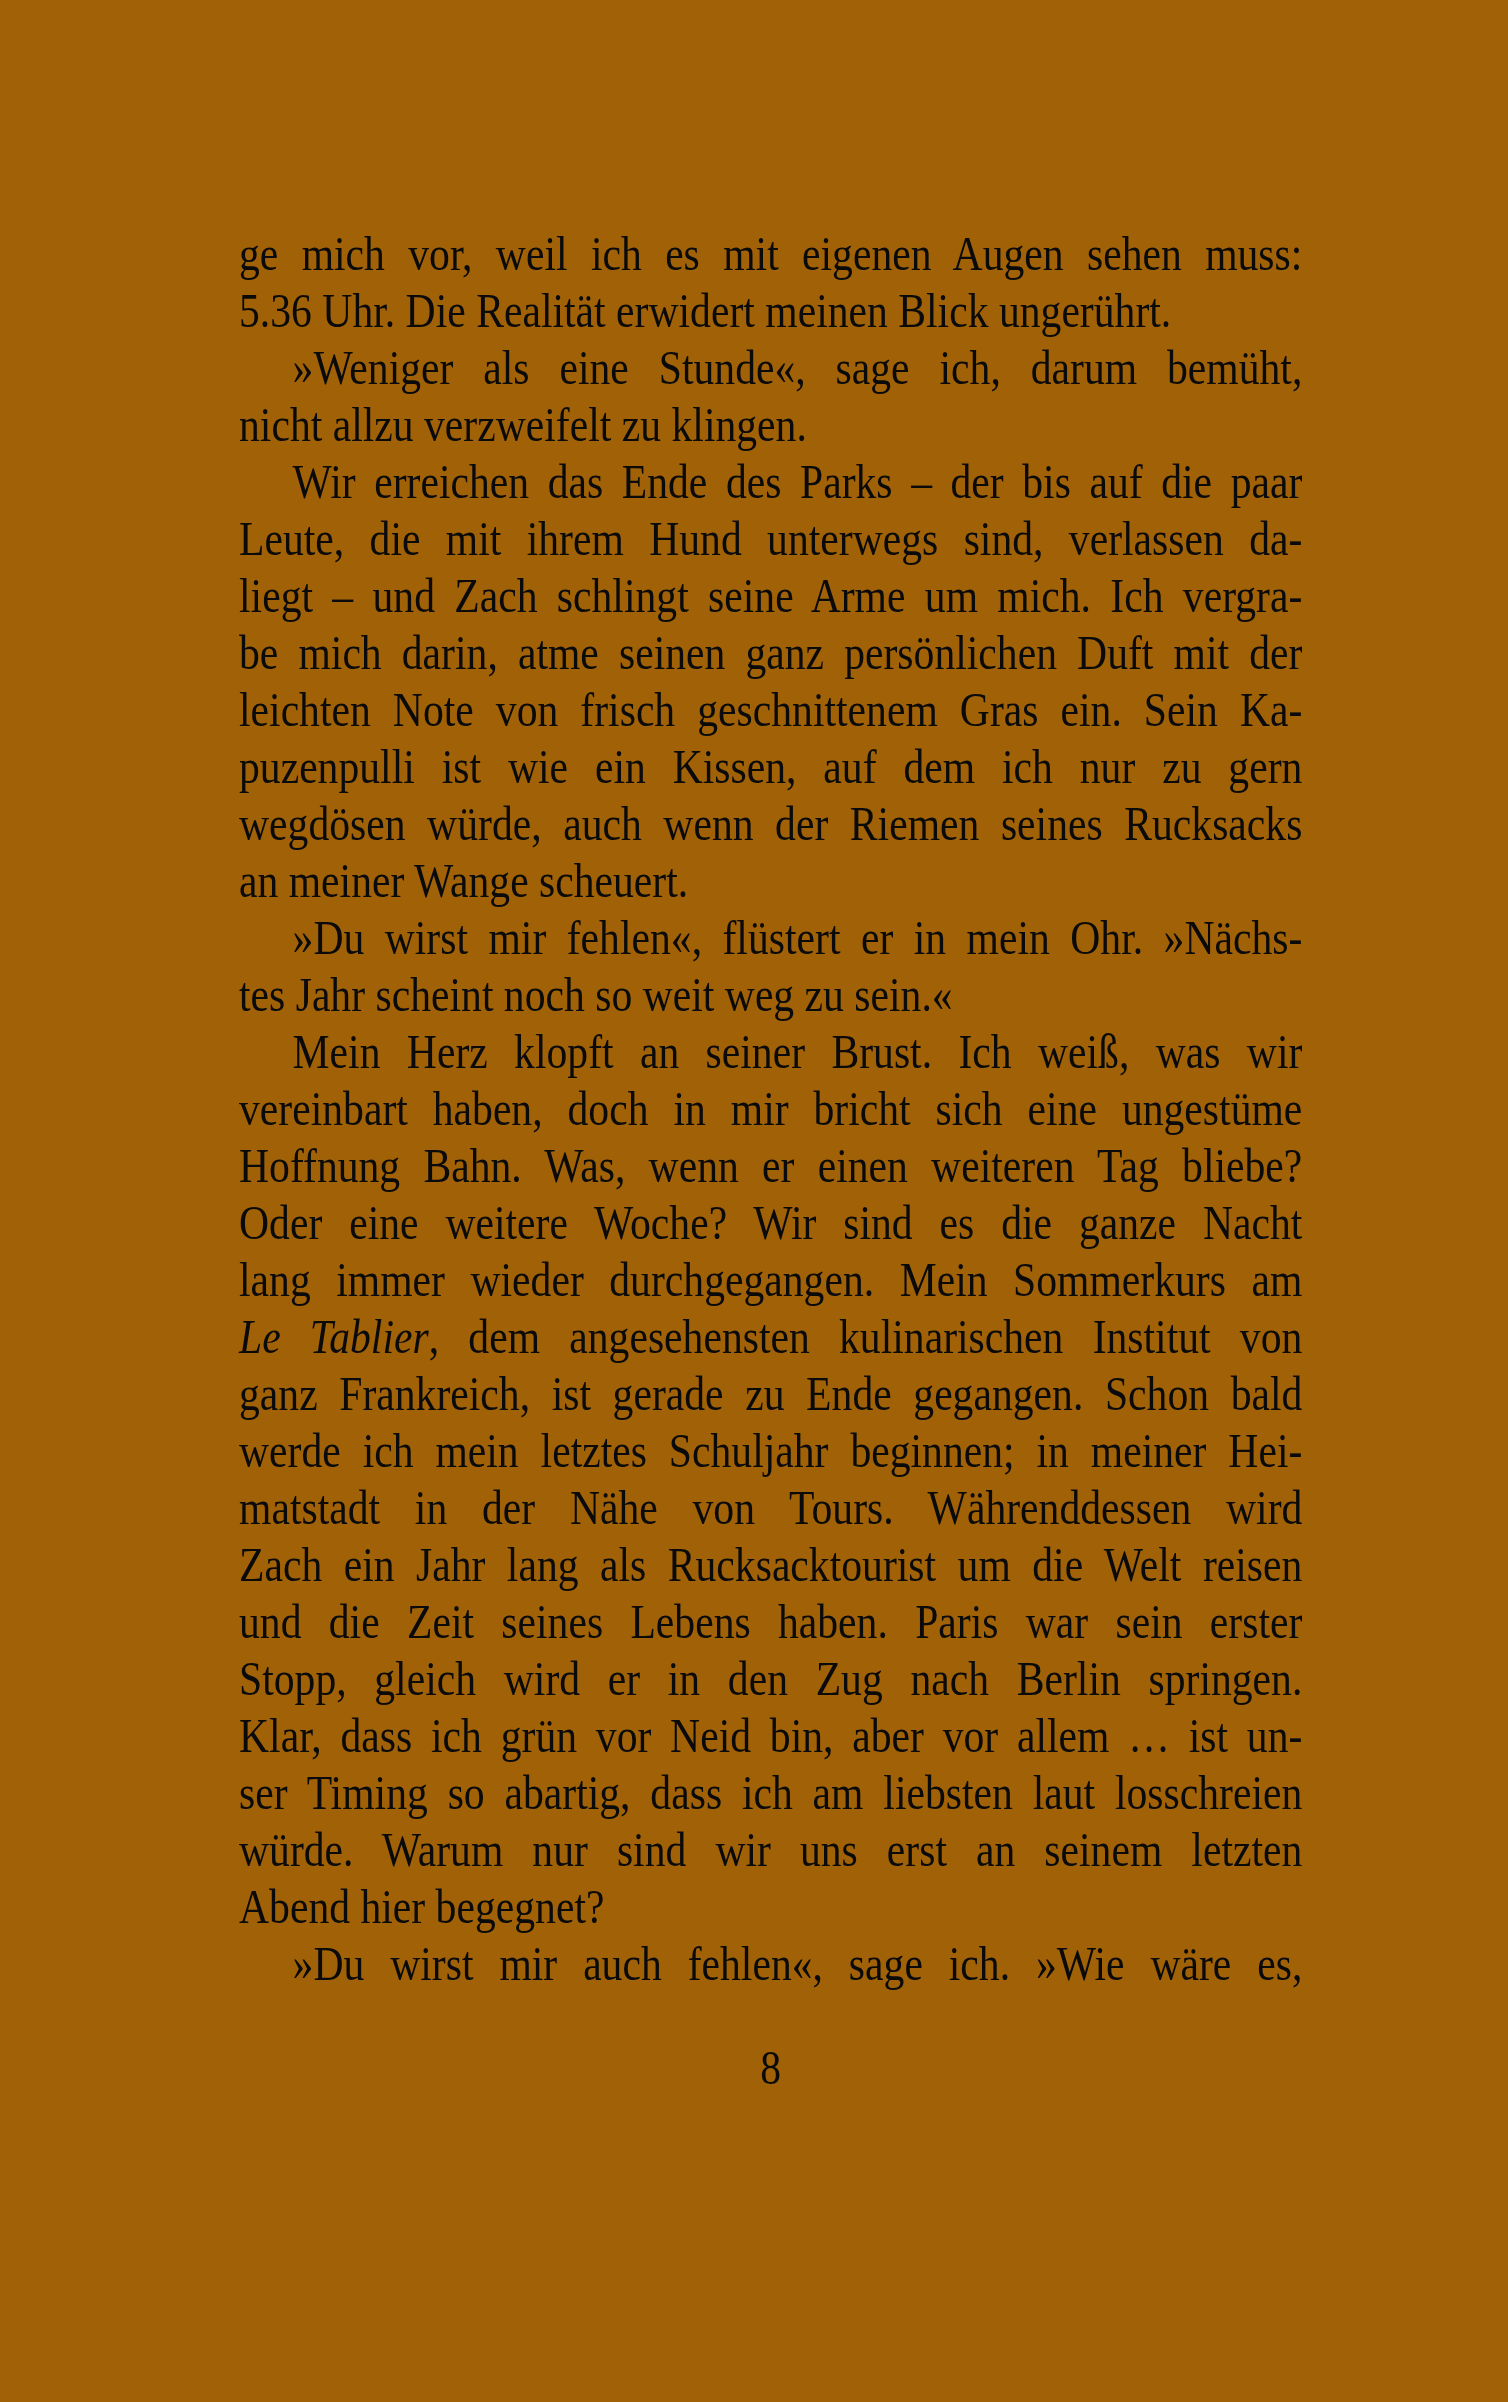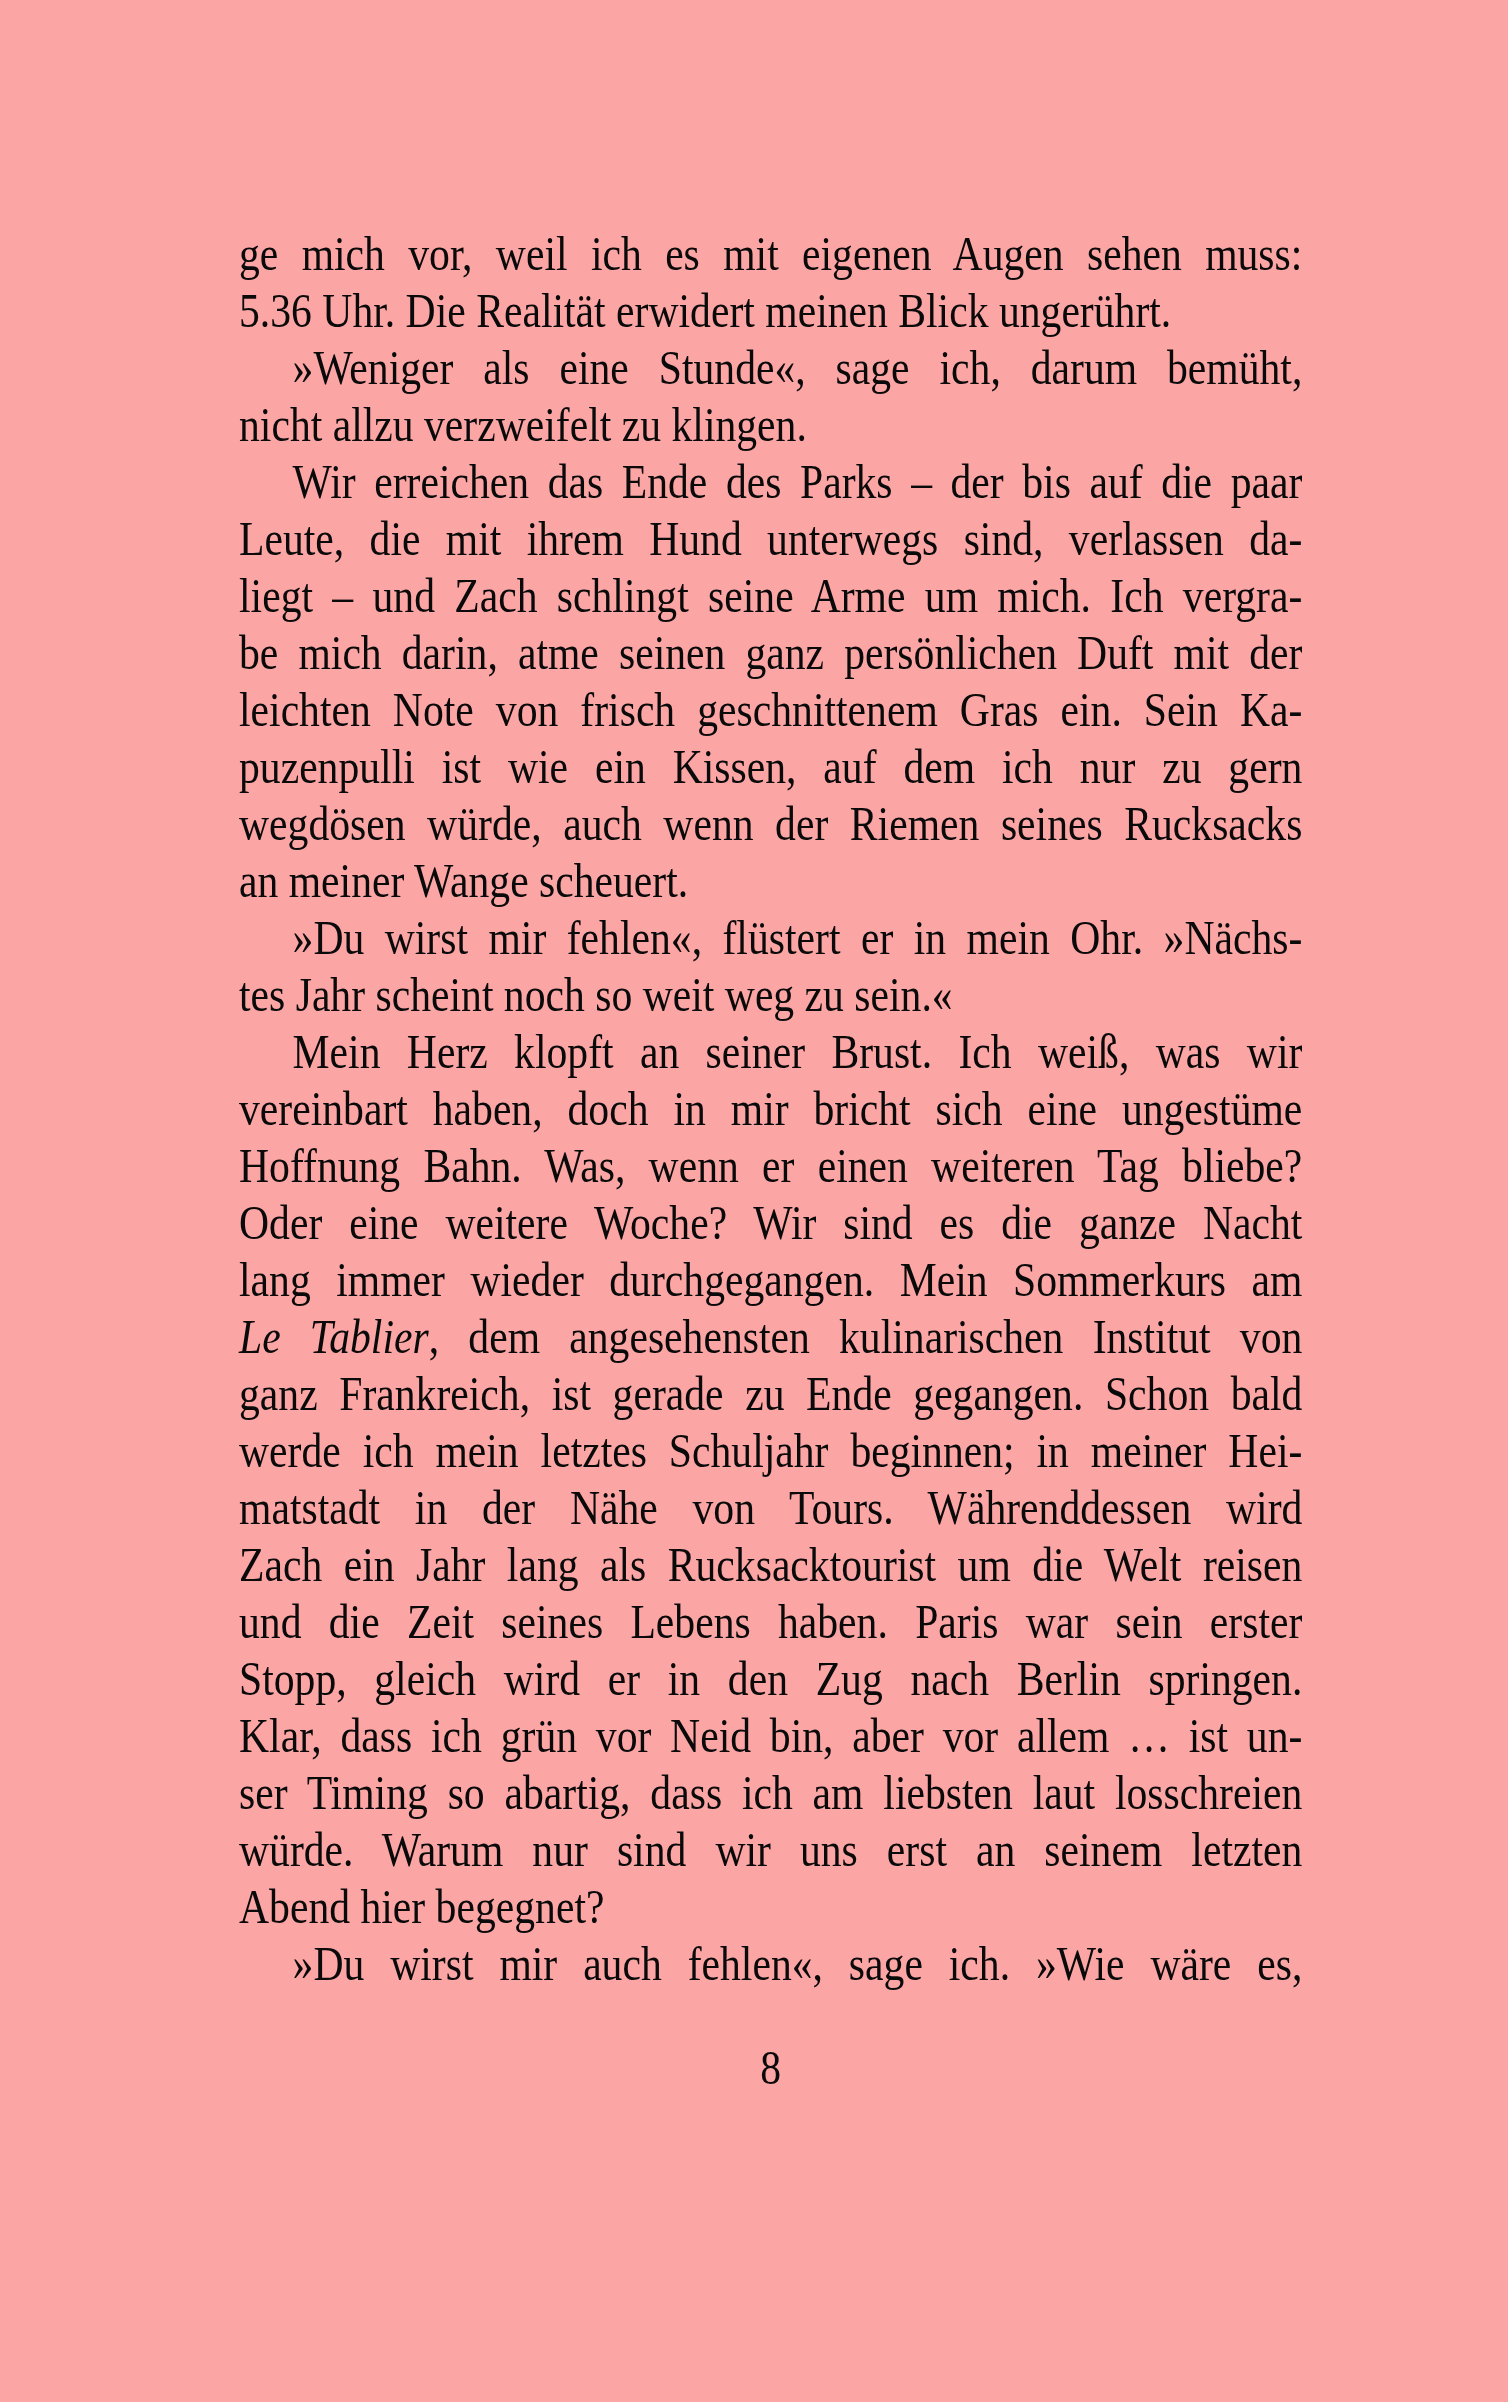--- a/index.html
+++ b/index.html
@@ -11,21 +11,21 @@
     height: 2403px;
     background: #ffffff;
     position: relative;
     overflow: hidden;
     font-family: "Liberation Serif", "DejaVu Serif", serif;
     color: #0a0a0a;
   }
   .page {
     position: absolute;
     inset: 0;
-    background: #fca5a5;
+    background: #a16207;
   }
   .text-block {
     position: absolute;
     left: 239px;
     top: 225px;
     width: 1251px;
     transform: scaleX(0.85);
     transform-origin: left top;
     font-size: 49px;
     line-height: 57px;

